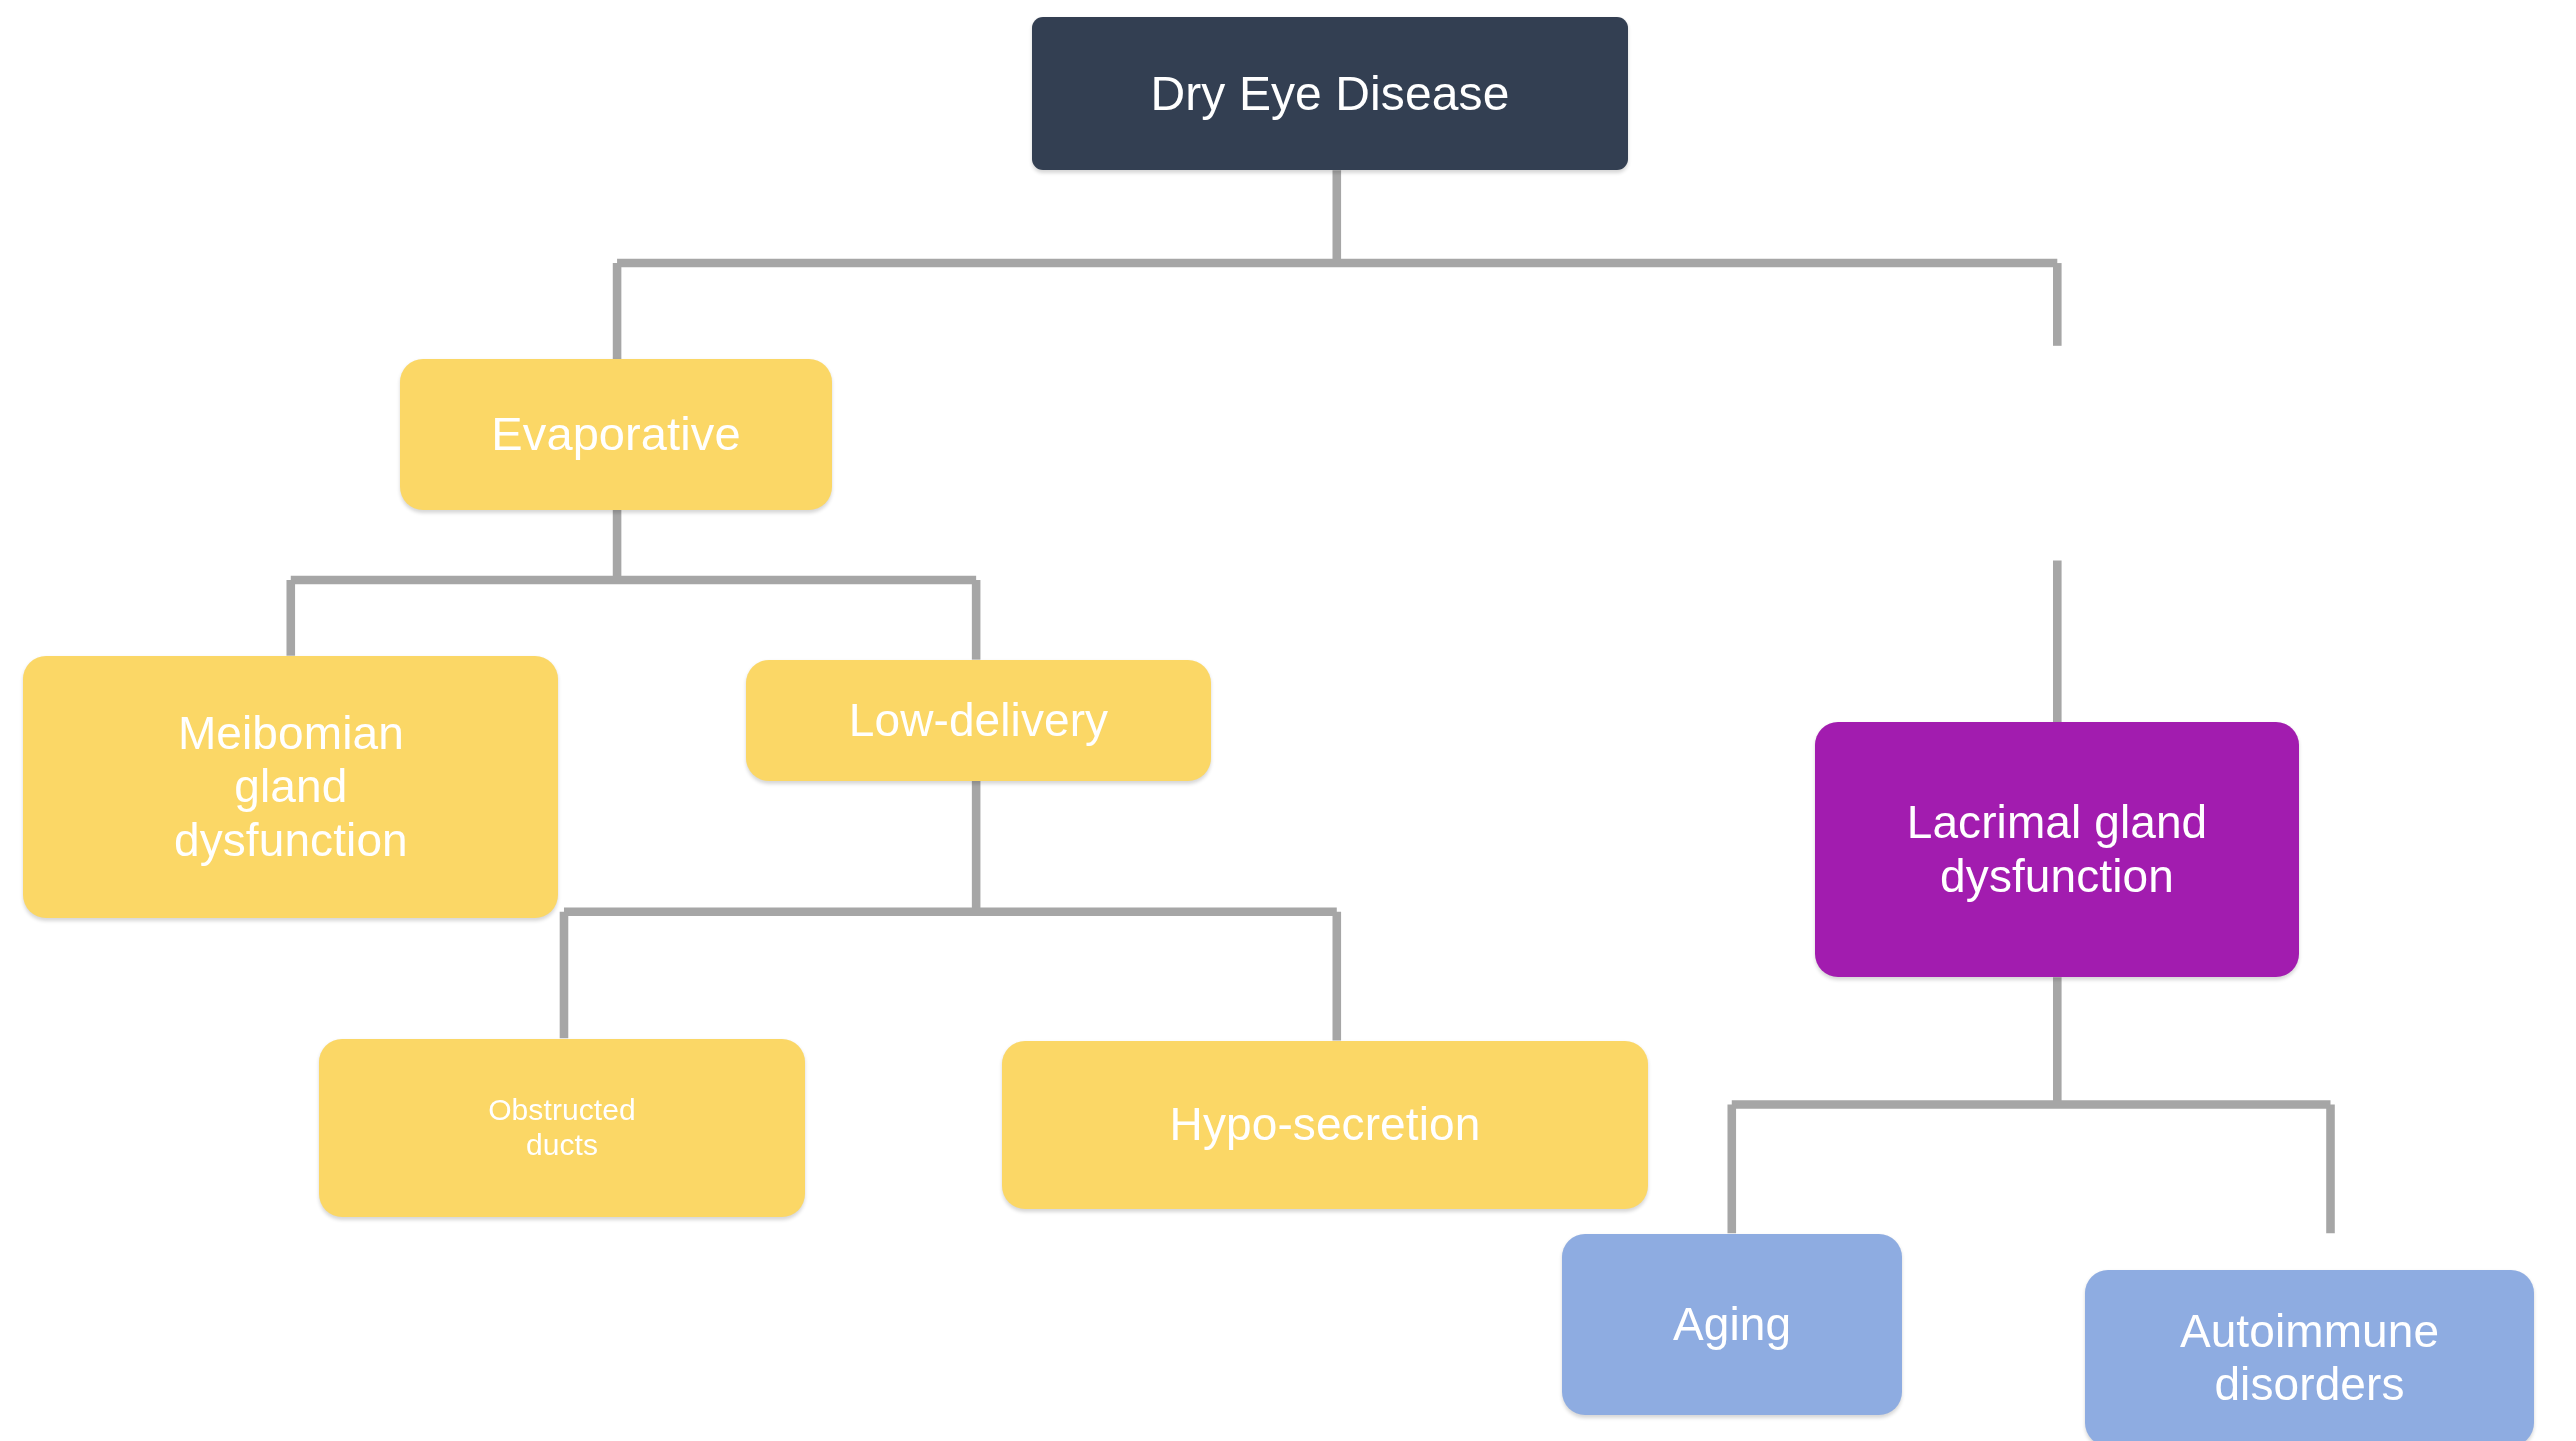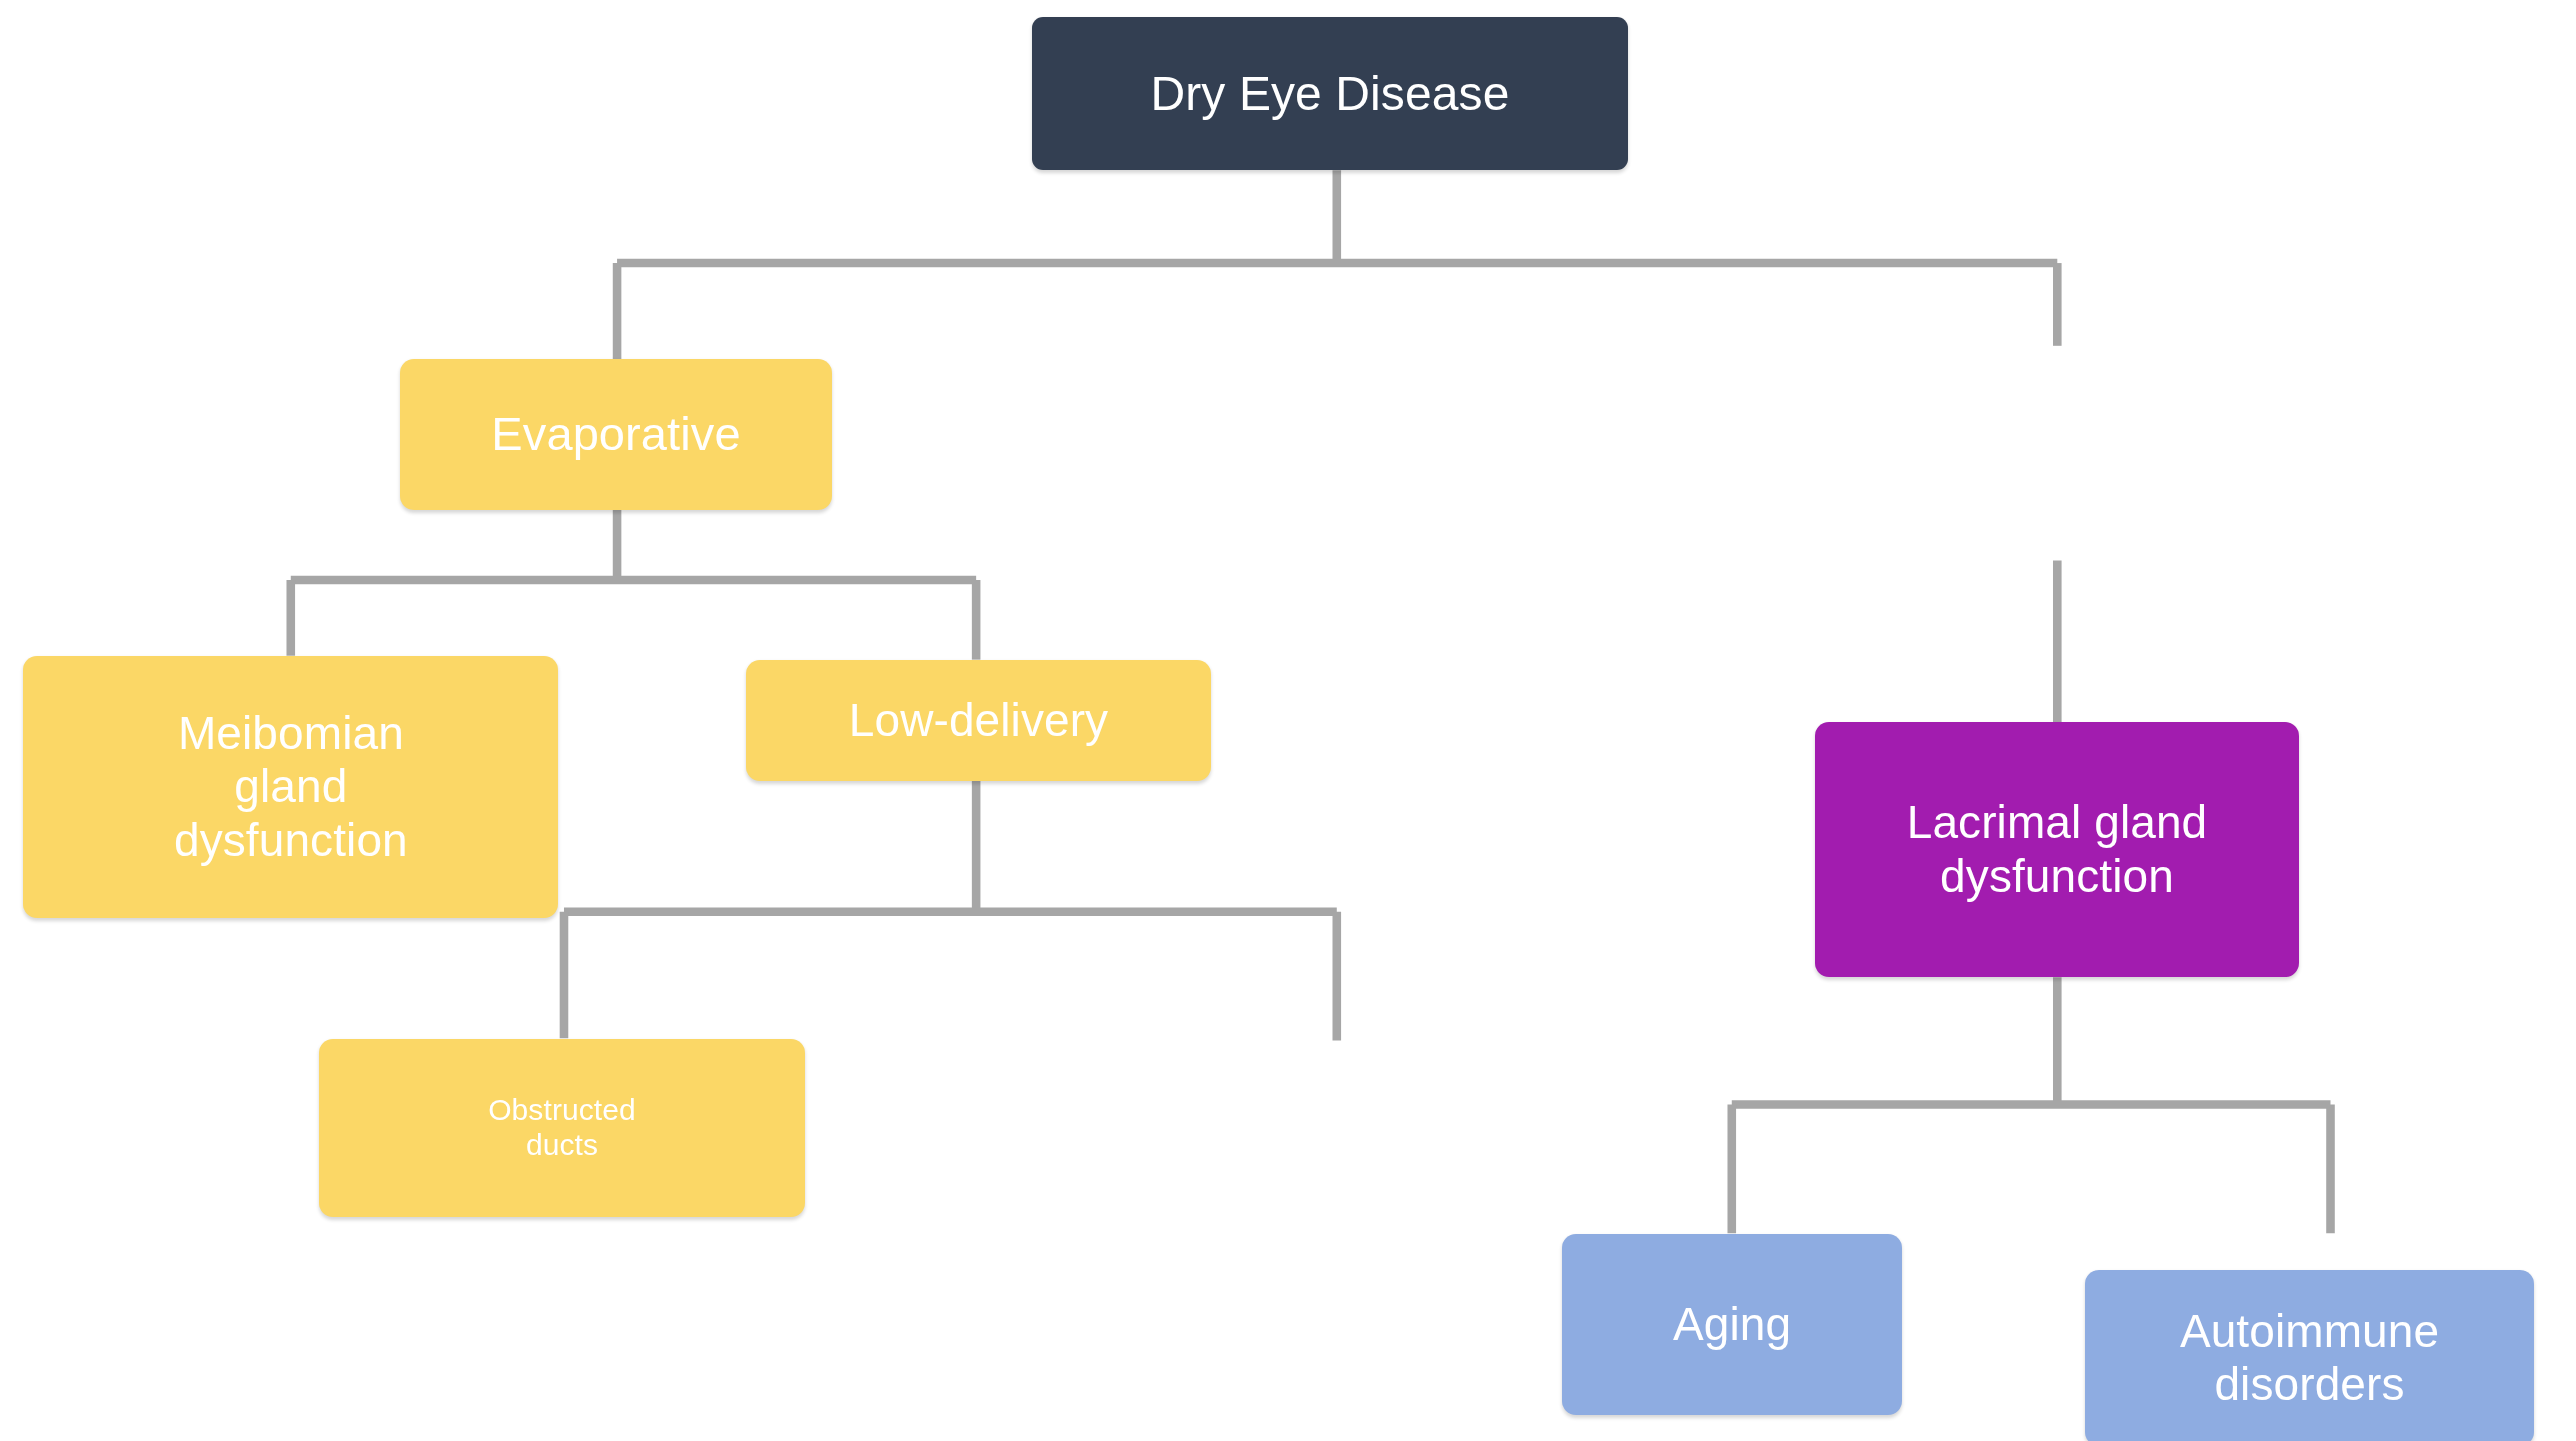--- a/index.html
+++ b/index.html
@@ -21,21 +21,21 @@
     width:2576px;
     height:1441px;
     pointer-events:none;
   }
   .node{
     position:absolute;
     display:flex;
     align-items:center;
     justify-content:center;
     text-align:center;
-    border-radius:14px;
+    border-radius:23px;
     color:#ffffff;
     box-sizing:border-box;
     padding:3.1px 11px;
     line-height:1.16;
     letter-spacing:0.1px;
     white-space:pre-line;
     box-shadow:0 2.3px 3.9px rgba(0,0,0,0.16);
   }
   .node-root{
     background:#333f52;
@@ -94,20 +94,21 @@
 dysfunction</div>
 
   <div class="node node-lowdelivery" style="left:746px; top:660px; width:465px; height:121px;">Low-delivery</div>
 
   <div class="node node-lacrimal" style="left:1815px; top:722px; width:484px; height:255px;">Lacrimal gland
 dysfunction</div>
 
   <div class="node node-obstructed" style="left:319px; top:1039px; width:486px; height:178px;">Obstructed
 ducts</div>
 
+  <div class="node node-hypo" style="left:1002px; top:1041px; width:646px; height:168px;">Hypo-secretion</div>
 
   <div class="node node-aging" style="left:1562px; top:1234px; width:340px; height:181px;">Aging</div>
 
   <div class="node node-autoimmune" style="left:2085px; top:1234px; width:449px; height:176px;margin-top:36px;">Autoimmune
 disorders</div>
 
 </div>
 
 
 </body></html>

